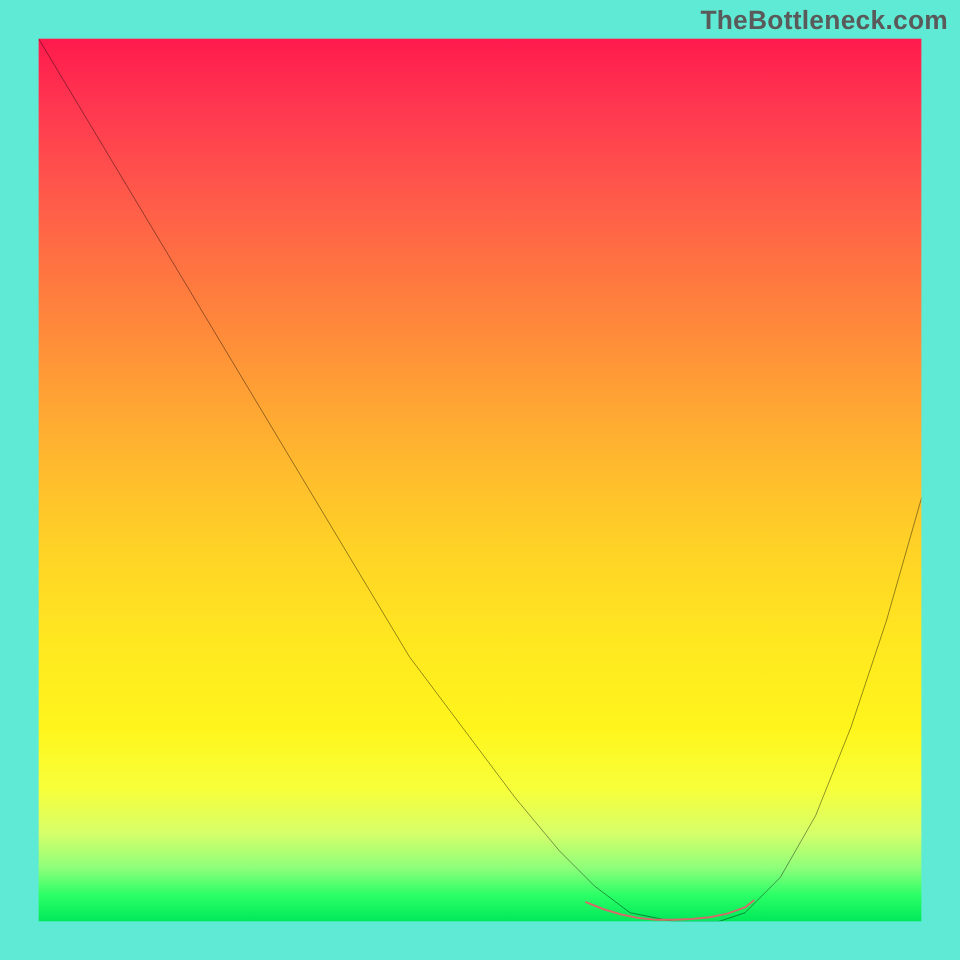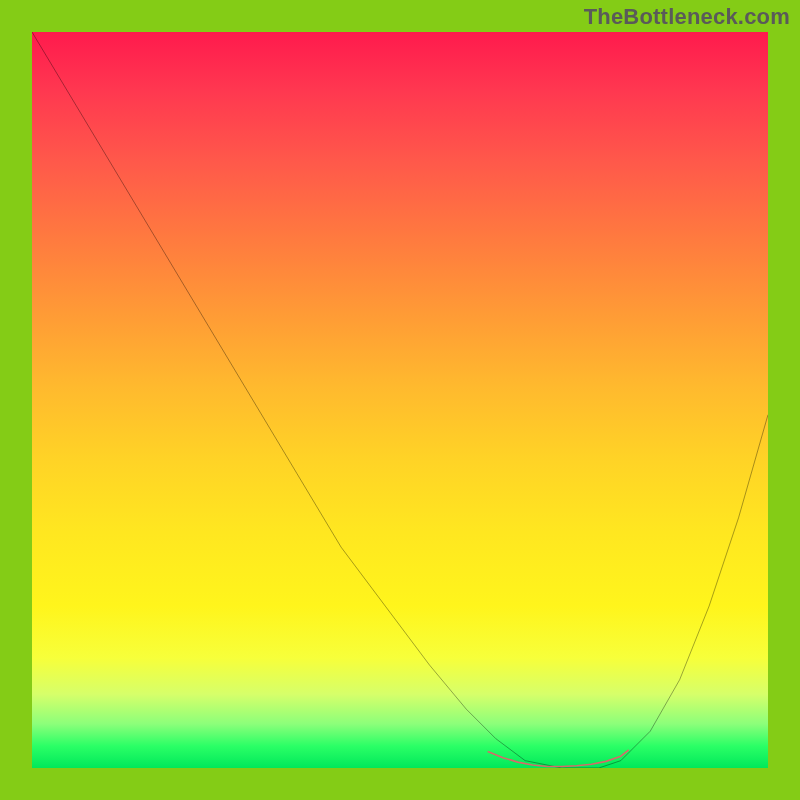--- a/index.html
+++ b/index.html
@@ -8,21 +8,21 @@
     width: 800px;
     height: 800px;
     background: #000;
     overflow: hidden;
     font-family: Arial, Helvetica, sans-serif;
   }
   .frame {
     position: relative;
     width: 800px;
     height: 800px;
-    background: #84cc16;
+    background: #5eead4;
   }
   .watermark {
     position: absolute;
     top: 4px;
     right: 10px;
     color: #5a5a5a;
     font-size: 22px;
     font-weight: 600;
     letter-spacing: 0.2px;
     z-index: 10;

